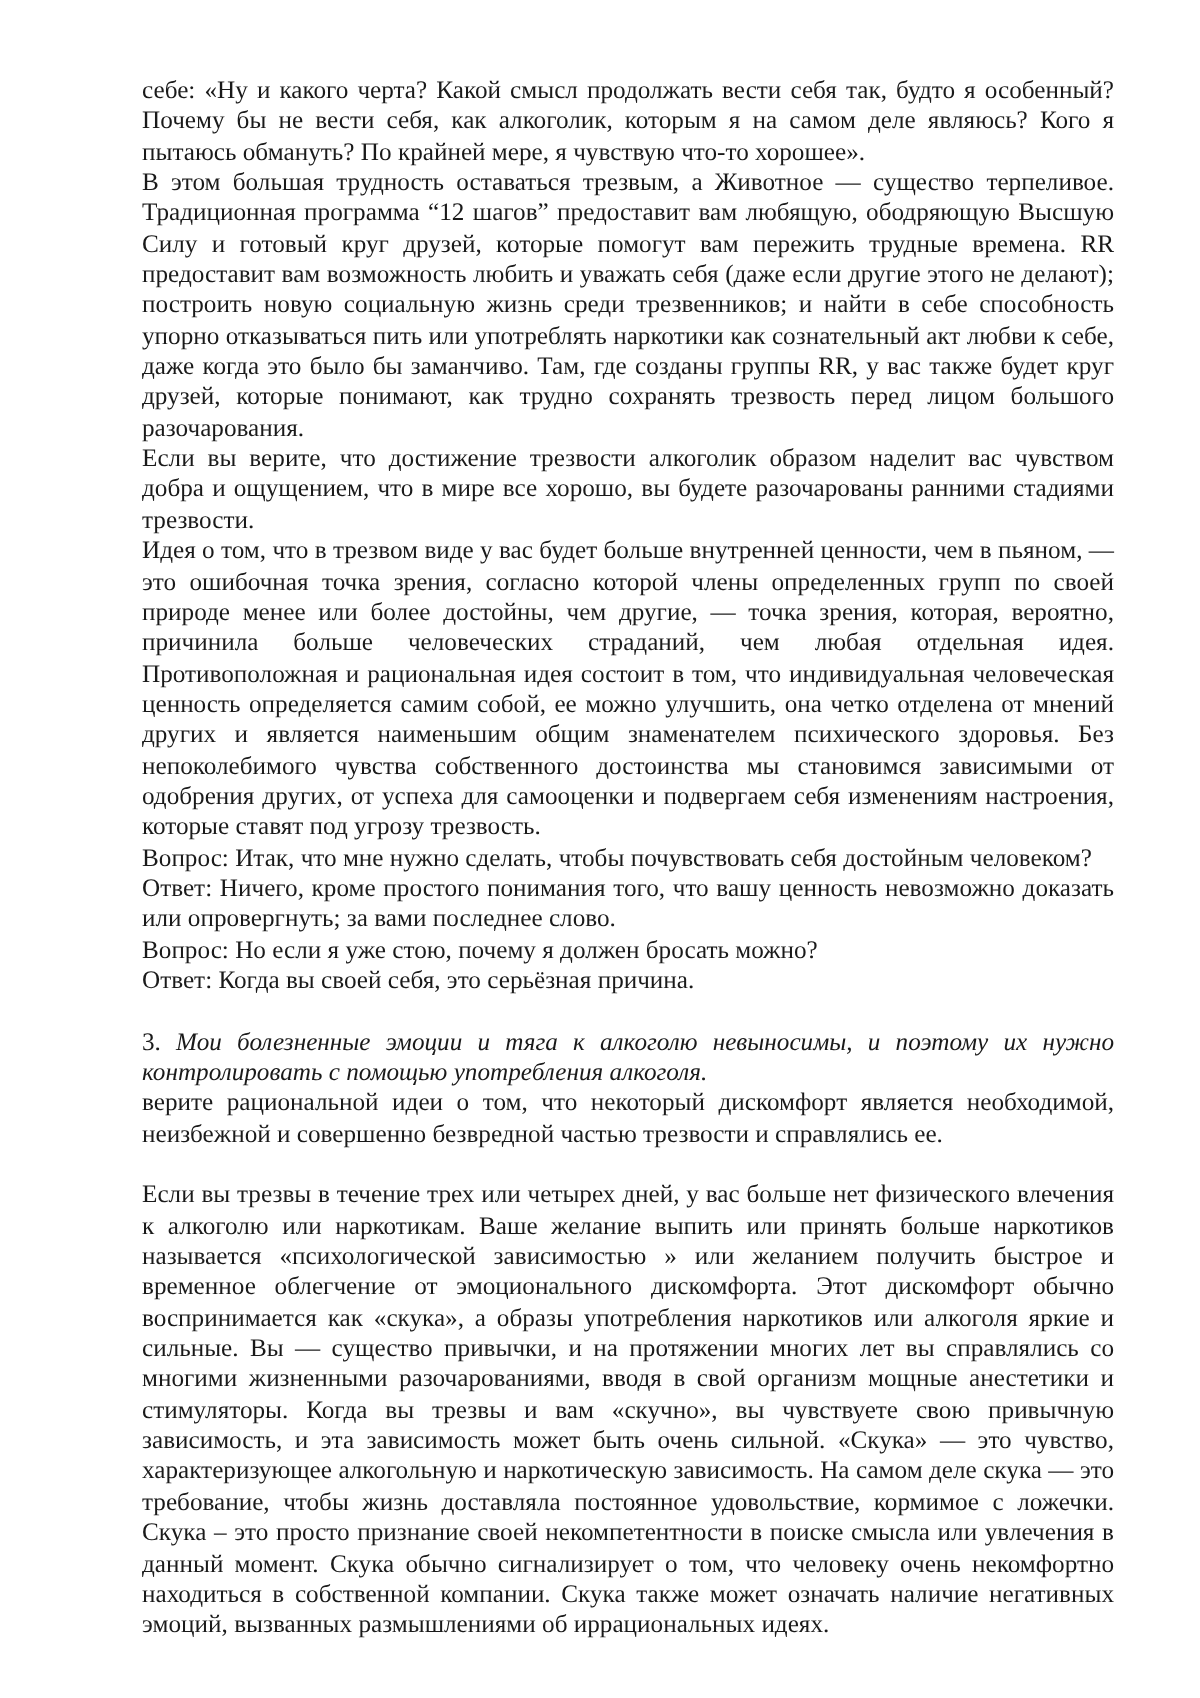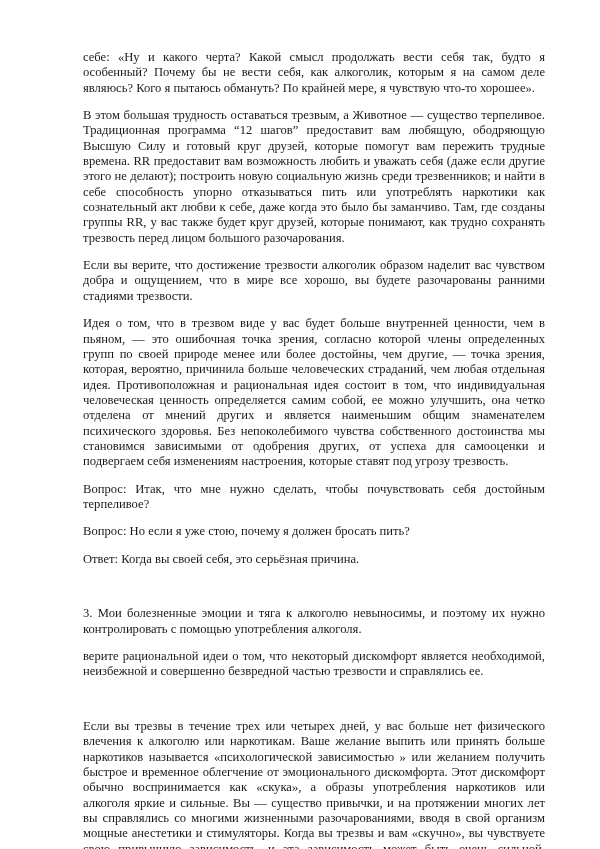--- a/index.html
+++ b/index.html
@@ -7,36 +7,37 @@
   .page {
     position: absolute;
     left: 71px;
     top: 38px;
     width: 486px;
     font-family: "Liberation Serif", "DejaVu Serif", serif;
     font-size: 12.6px;
     line-height: 15.35px;
     color: #1a1a1a;
   }
-  .p { margin: 12px; text-align: justify; text-align-last: left; }
+  .p { margin: 0; text-align: justify; text-align-last: left; }
   .blank { height: 15.35px; }
   .b { font-weight: normal; }
-  .i { }
+  .i { font-style: italic; }
 </style>
 </head>
 <body>
 
 <div class="page">
   <p class="p">себе: «Ну и какого черта? Какой смысл продолжать вести себя так, будто я особенный? Почему бы не вести себя, как алкоголик, которым я на самом деле являюсь? Кого я пытаюсь обмануть? По крайней мере, я чувствую что-то хорошее».</p>
   <p class="p">В этом большая трудность оставаться трезвым, а Животное — существо терпеливое. Традиционная программа “12 шагов” предоставит вам любящую, ободряющую Высшую Силу и готовый круг друзей, которые помогут вам пережить трудные времена. RR предоставит вам возможность любить и уважать себя (даже если другие этого не делают); построить новую социальную жизнь среди трезвенников; и найти в себе способность упорно отказываться пить или употреблять наркотики как сознательный акт любви к себе, даже когда это было бы заманчиво. Там, где созданы группы RR, у вас также будет круг друзей, которые понимают, как трудно сохранять трезвость перед лицом большого разочарования.</p>
   <p class="p">Если вы верите, что достижение трезвости алкоголик образом наделит вас чувством добра и ощущением, что в мире все хорошо, вы будете разочарованы ранними стадиями трезвости.</p>
   <p class="p">Идея о том, что в трезвом виде у вас будет больше внутренней ценности, чем в пьяном, — это ошибочная точка зрения, согласно которой члены определенных групп по своей природе менее или более достойны, чем другие, — точка зрения, которая, вероятно, причинила больше человеческих страданий, чем любая отдельная идея. Противоположная и рациональная идея состоит в том, что индивидуальная человеческая ценность определяется самим собой, ее можно улучшить, она четко отделена от мнений других и является наименьшим общим знаменателем психического здоровья. Без непоколебимого чувства собственного достоинства мы становимся зависимыми от одобрения других, от успеха для самооценки и подвергаем себя изменениям настроения, которые ставят под угрозу трезвость.</p>
 
-  <p class="p"><span class="b">Вопрос:</span><span> Итак, что мне нужно сделать, чтобы почувствовать себя достойным терпеливое?</span></p>
-  <p class="p"><span class="b">Вопрос:</span><span> Но если я уже стою, почему я должен бросать пить?</span></p>
+  <p class="p"><span class="b">Вопрос:</span><span> Итак, что мне нужно сделать, чтобы почувствовать себя достойным человеком?</span></p>
+  <p class="p"><span class="b">Ответ:</span><span> Ничего, кроме простого понимания того, что вашу ценность невозможно доказать или опровергнуть; за вами последнее слово.</span></p>
+  <p class="p"><span class="b">Вопрос:</span><span> Но если я уже стою, почему я должен бросать можно?</span></p>
   <p class="p"><span class="b">Ответ:</span><span> Когда вы своей себя, это серьёзная причина.</span></p>
 
   <div class="blank"></div>
 
   <p class="p"><span>3. </span><span class="i">Мои болезненные эмоции и тяга к алкоголю невыносимы, и поэтому их нужно контролировать с помощью употребления алкоголя.</span></p>
   <p class="p"><span class="b">верите рациональной идеи</span><span> о том, что некоторый дискомфорт является необходимой, неизбежной и совершенно безвредной частью трезвости и справлялись ее.</span></p>
 
   <div class="blank"></div>
 
   <p class="p">Если вы трезвы в течение трех или четырех дней, у вас больше нет физического влечения к алкоголю или наркотикам. Ваше желание выпить или принять больше наркотиков называется «психологической зависимостью » или желанием получить быстрое и временное облегчение от эмоционального дискомфорта. Этот дискомфорт обычно воспринимается как «скука», а образы употребления наркотиков или алкоголя яркие и сильные. Вы — существо привычки, и на протяжении многих лет вы справлялись со многими жизненными разочарованиями, вводя в свой организм мощные анестетики и стимуляторы. Когда вы трезвы и вам «скучно», вы чувствуете свою привычную зависимость, и эта зависимость может быть очень сильной. «Скука» — это чувство, характеризующее алкогольную и наркотическую зависимость. На самом деле скука — это требование, чтобы жизнь доставляла постоянное удовольствие, кормимое с ложечки. Скука – это просто признание своей некомпетентности в поиске смысла или увлечения в данный момент. Скука обычно сигнализирует о том, что человеку очень некомфортно находиться в собственной компании. Скука также может означать наличие негативных эмоций, вызванных размышлениями об иррациональных идеях.</p>

